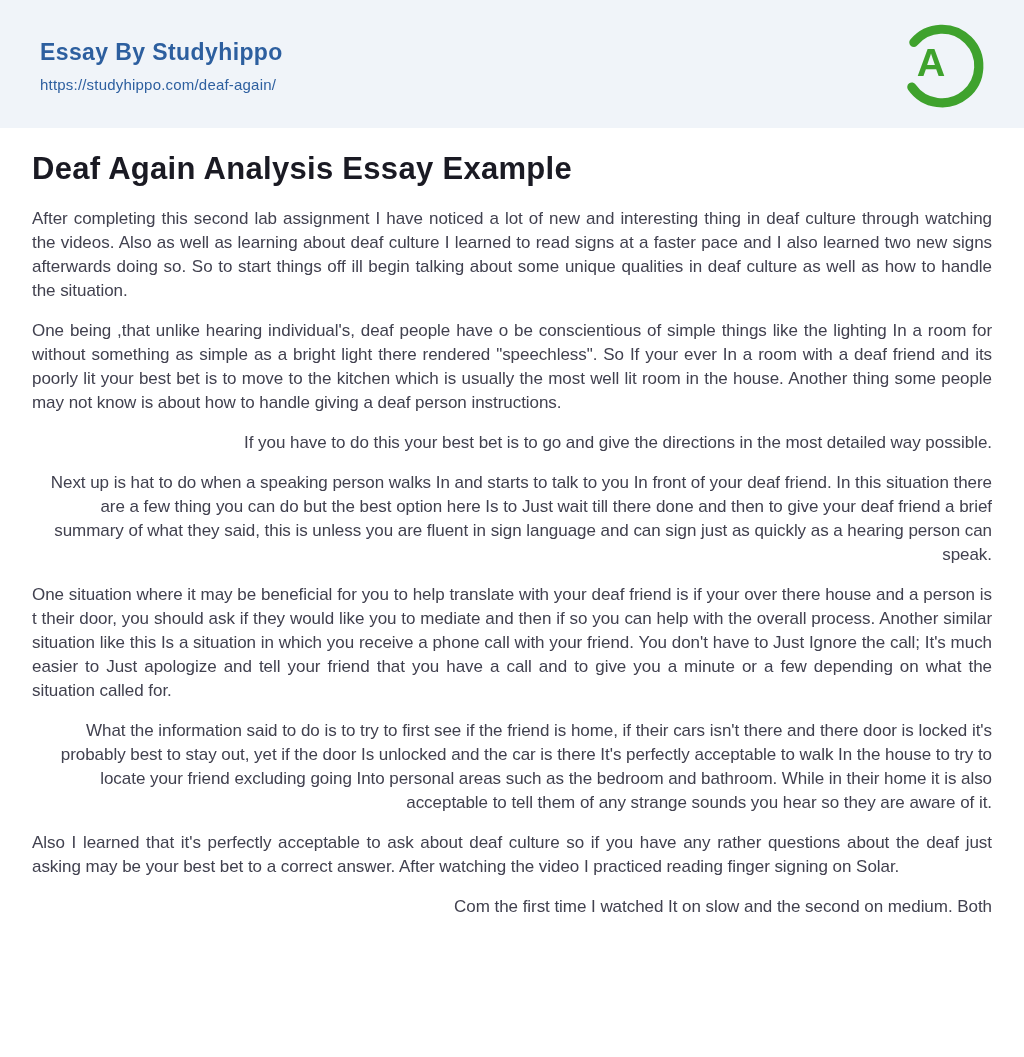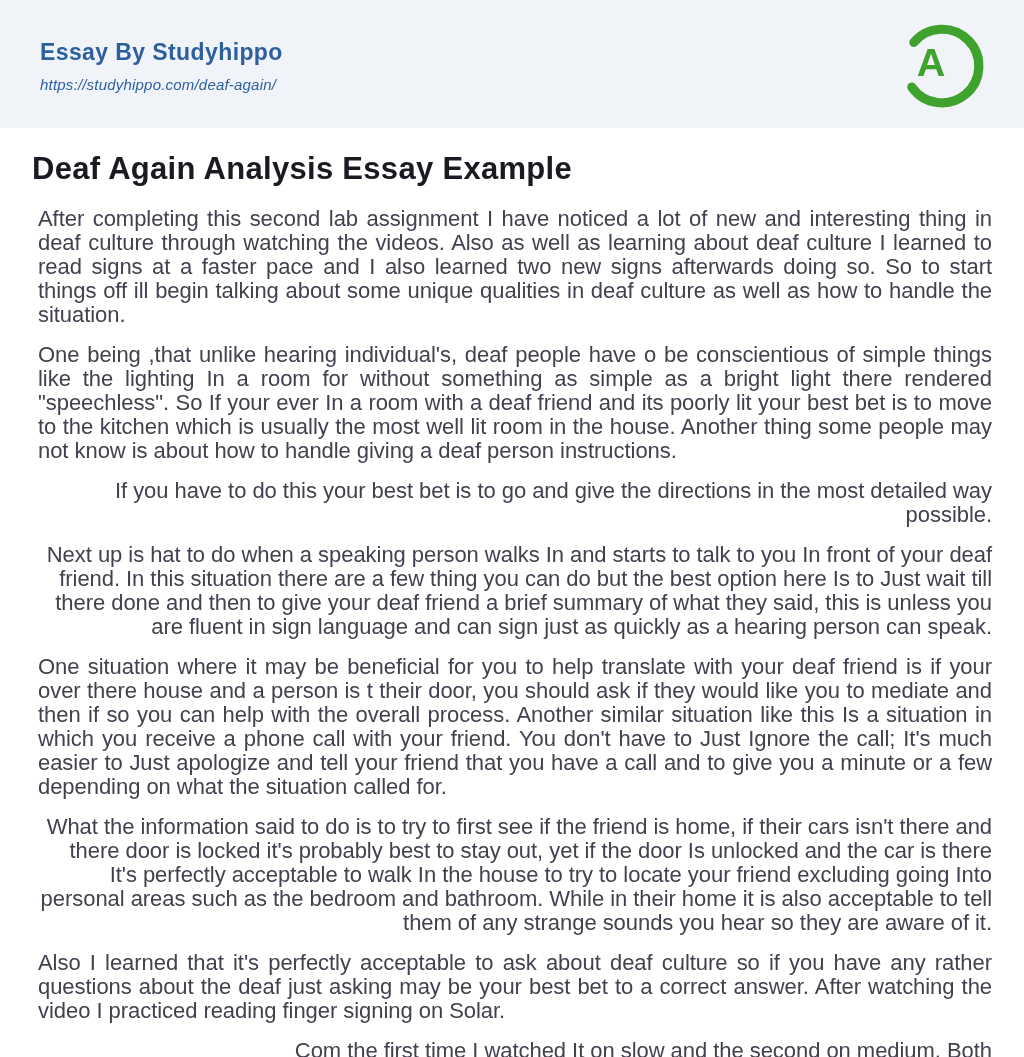--- a/index.html
+++ b/index.html
@@ -30,40 +30,39 @@
     font-weight: 700;
     letter-spacing: 0.4px;
     margin-bottom: 10px;
   }
   .essay-url {
     color: #2d5f9f;
     font-size: 15px;
     font-weight: 400;
     letter-spacing: 0.2px;
     text-decoration: none;
-    font-style: italic;
   }
   .logo { width: 92px; height: 92px; flex: 0 0 auto; }
   .logo svg { width: 100%; height: 100%; display: block; }
 
   
   main {
     padding: 0 32px;
   }
   h1.essay-title {
     margin: 22px 0 20px 0;
     font-size: 31px;
     font-weight: 700;
     letter-spacing: 0.3px;
     color: #1a1a23;
     line-height: 1.2;
   }
   p.para {
-    margin: 0 0 16px 6px;
-    font-size: 22px;
+    margin: 0 0 16px 0;
+    font-size: 17px;
     line-height: 24px;
     color: #41414f;
     letter-spacing: -0.05px;
   }
   p.j { text-align: justify; }
   p.l { text-align: right; }
 </style>
 </head>
 <body>
 

